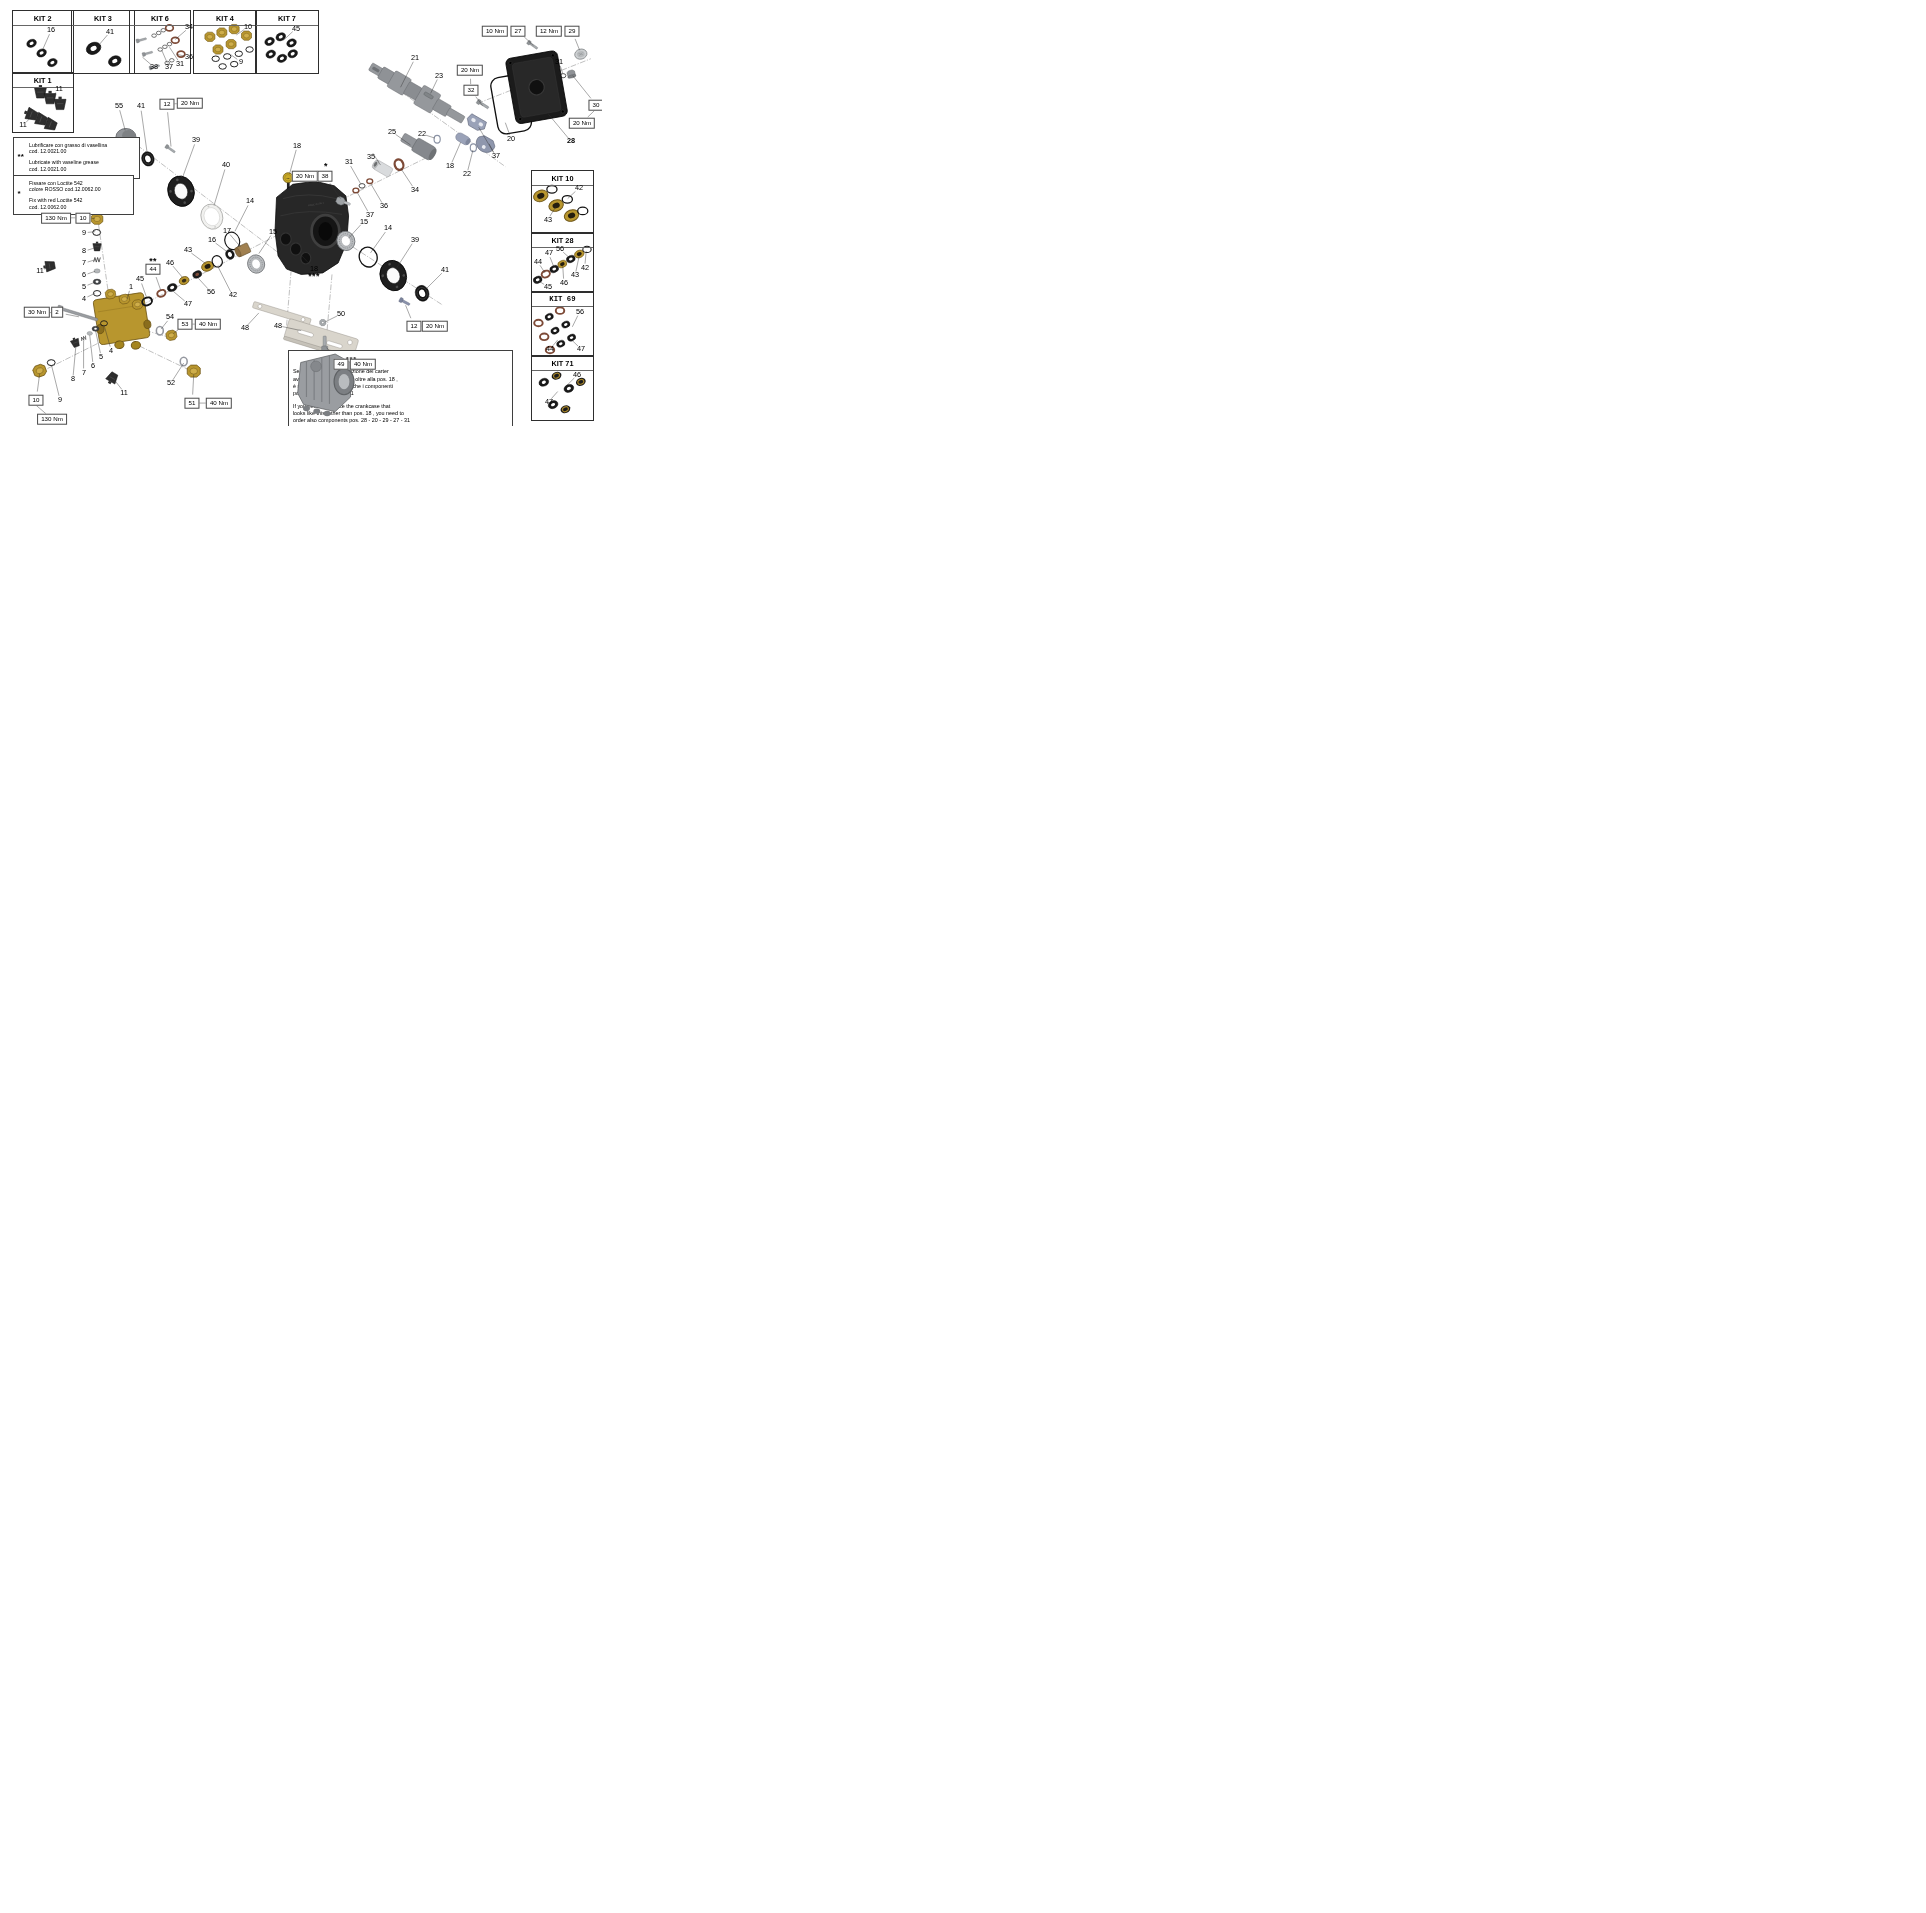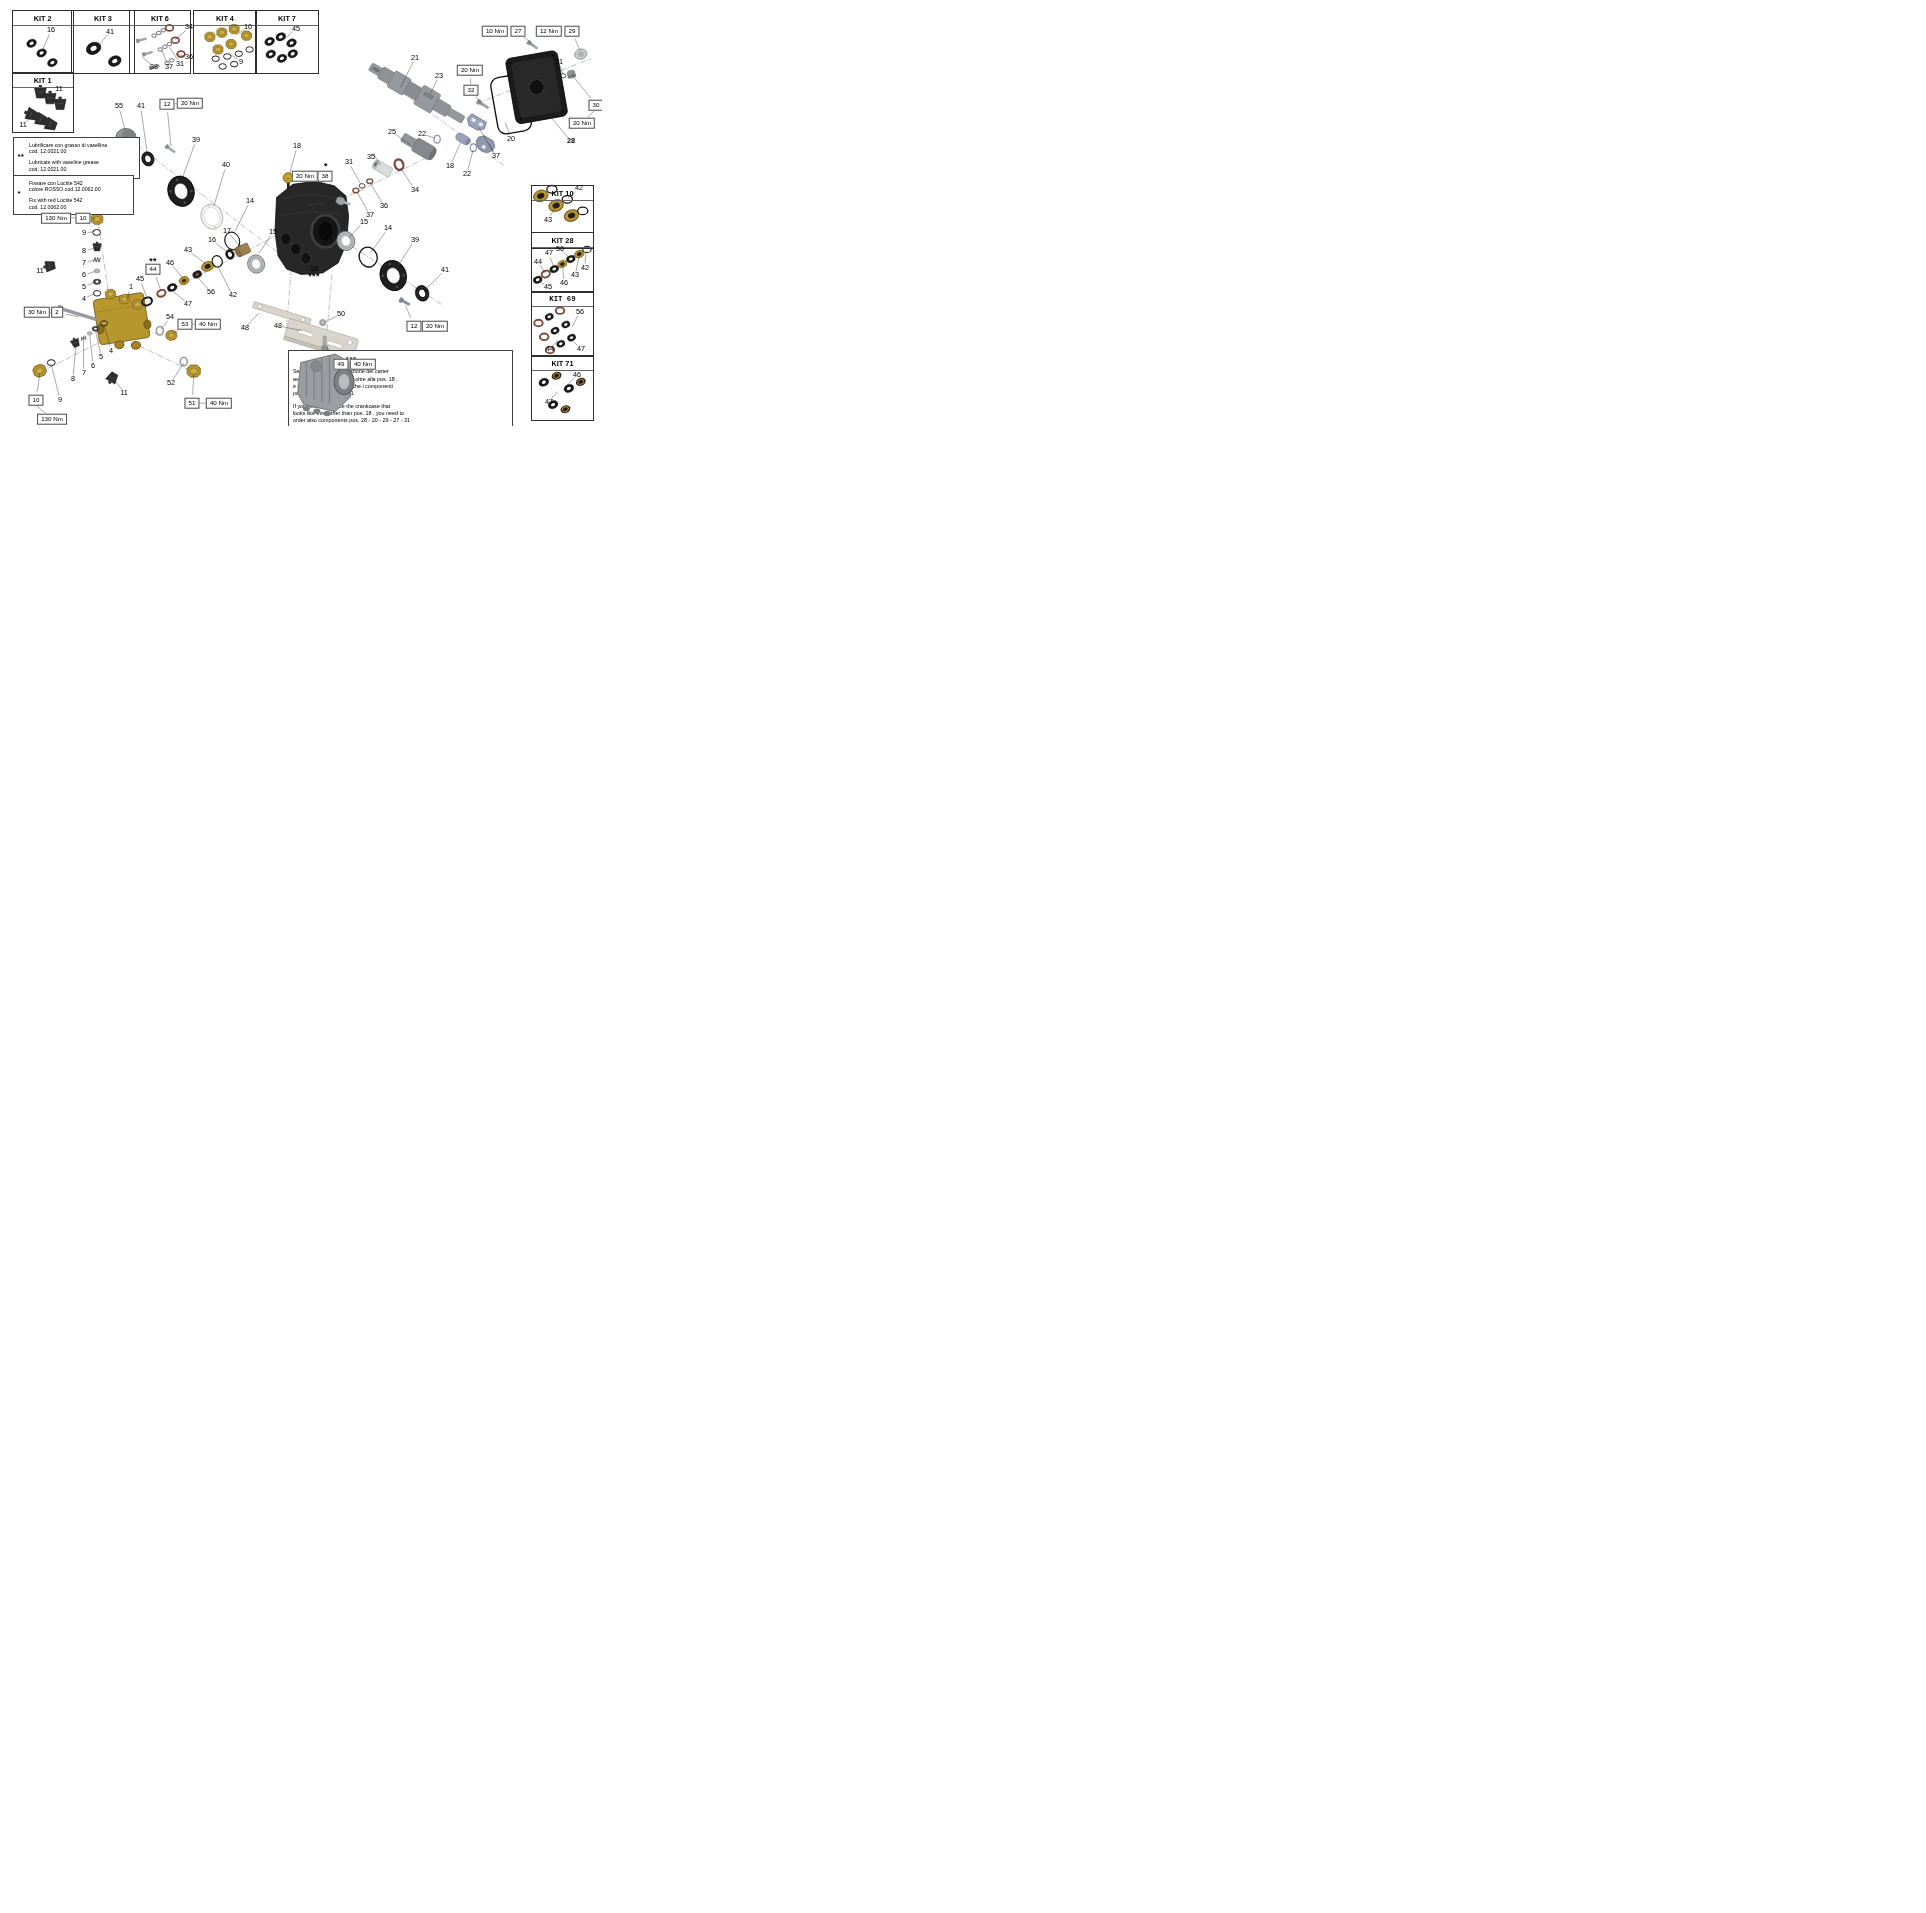--- a/index.html
+++ b/index.html
@@ -576,21 +576,21 @@
     </div>
     <div class="kitbox" style="left: 193px; top: 10.4px; width: 62px; height: 62px;">
       <div class="kittitle">KIT 4</div>
     </div>
     <div class="kitbox" style="left: 255px; top: 10.4px; width: 62px; height: 62px;">
       <div class="kittitle">KIT 7</div>
     </div>
     <div class="kitbox" style="left: 11.6px; top: 72px; width: 60px; height: 59px;">
       <div class="kittitle">KIT 1</div>
     </div>
-    <div class="kitbox" style="left: 531px; top: 185px; width: 61px; height: 62px; text-align: right;">
+    <div class="kitbox" style="left: 531px; top: 170px; width: 61px; height: 62px; text-align: right;">
       <div class="kittitle">KIT 10</div>
     </div>
     <div class="kitbox" style="left: 531px; top: 232px; width: 61px; height: 59px;">
       <div class="kittitle">KIT 28</div>
     </div>
     <div class="kitbox" style="left: 531px; top: 291px; width: 61px; height: 64px; font-family: Liberation Mono, monospace;">
       <div class="kittitle">KIT 69</div>
     </div>
     <div class="kitbox" style="left: 531px; top: 355px; width: 61px; height: 64px;">
       <div class="kittitle">KIT 71</div>

